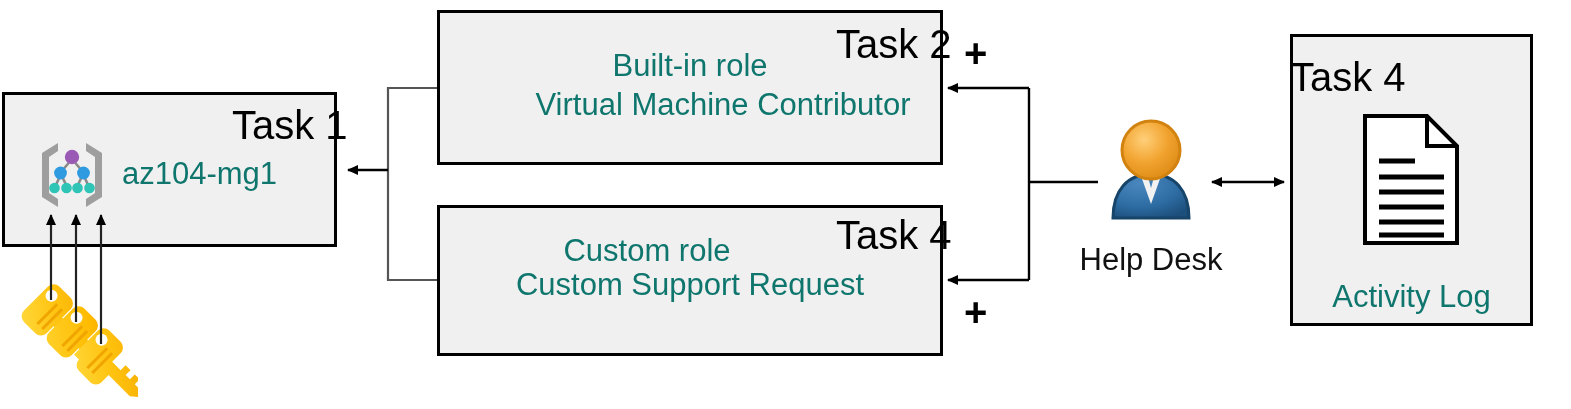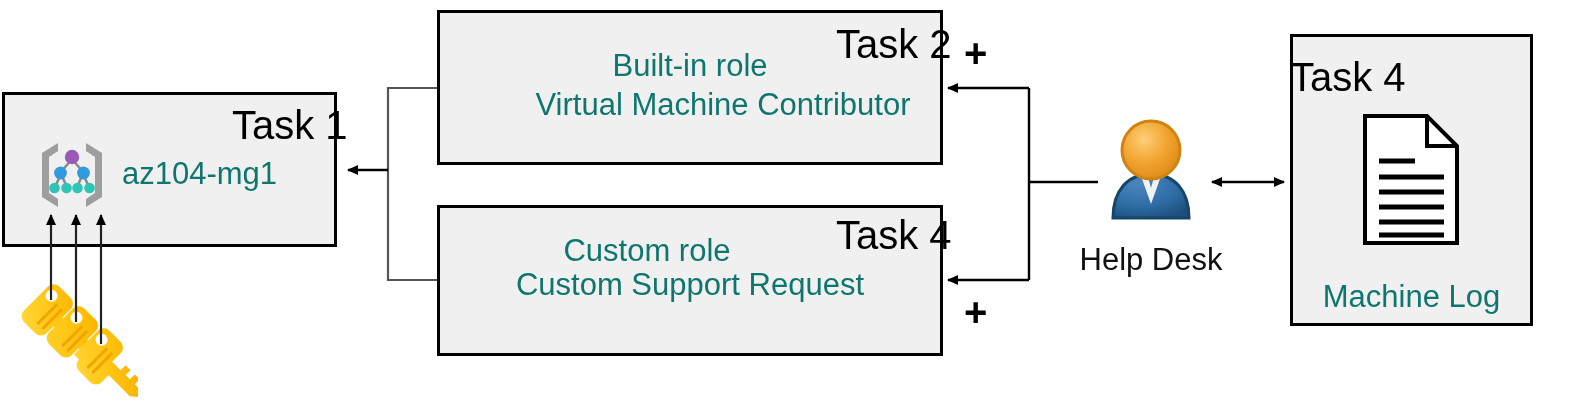--- a/index.html
+++ b/index.html
@@ -119,21 +119,21 @@
         <line x1="22" y1="49" x2="58" y2="49"></line>
         <line x1="22" y1="65" x2="87" y2="65"></line>
         <line x1="22" y1="80" x2="87" y2="80"></line>
         <line x1="22" y1="95" x2="87" y2="95"></line>
         <line x1="22" y1="110" x2="87" y2="110"></line>
         <line x1="22" y1="123" x2="87" y2="123"></line>
       </g>
     </svg>
   </div>
 
-  <div class="box-line" style="left:1290px; top:280px; width:243px;">Machine Log</div>
+  <div class="box-line" style="left:1290px; top:280px; width:243px;">Activity Log</div>
 
   <div class="icon-abs" style="left:1103px; top:118px; width:96px; height:104px;">
     <svg width="96" height="104" viewBox="0 0 96 104">
       <defs>
         <radialGradient id="headGrad" cx="38%" cy="32%" r="72%">
           <stop offset="0%" stop-color="#ffcf7a"></stop>
           <stop offset="55%" stop-color="#f2a430"></stop>
           <stop offset="100%" stop-color="#dd8b16"></stop>
         </radialGradient>
         <radialGradient id="bodyGrad" cx="35%" cy="22%" r="85%">

